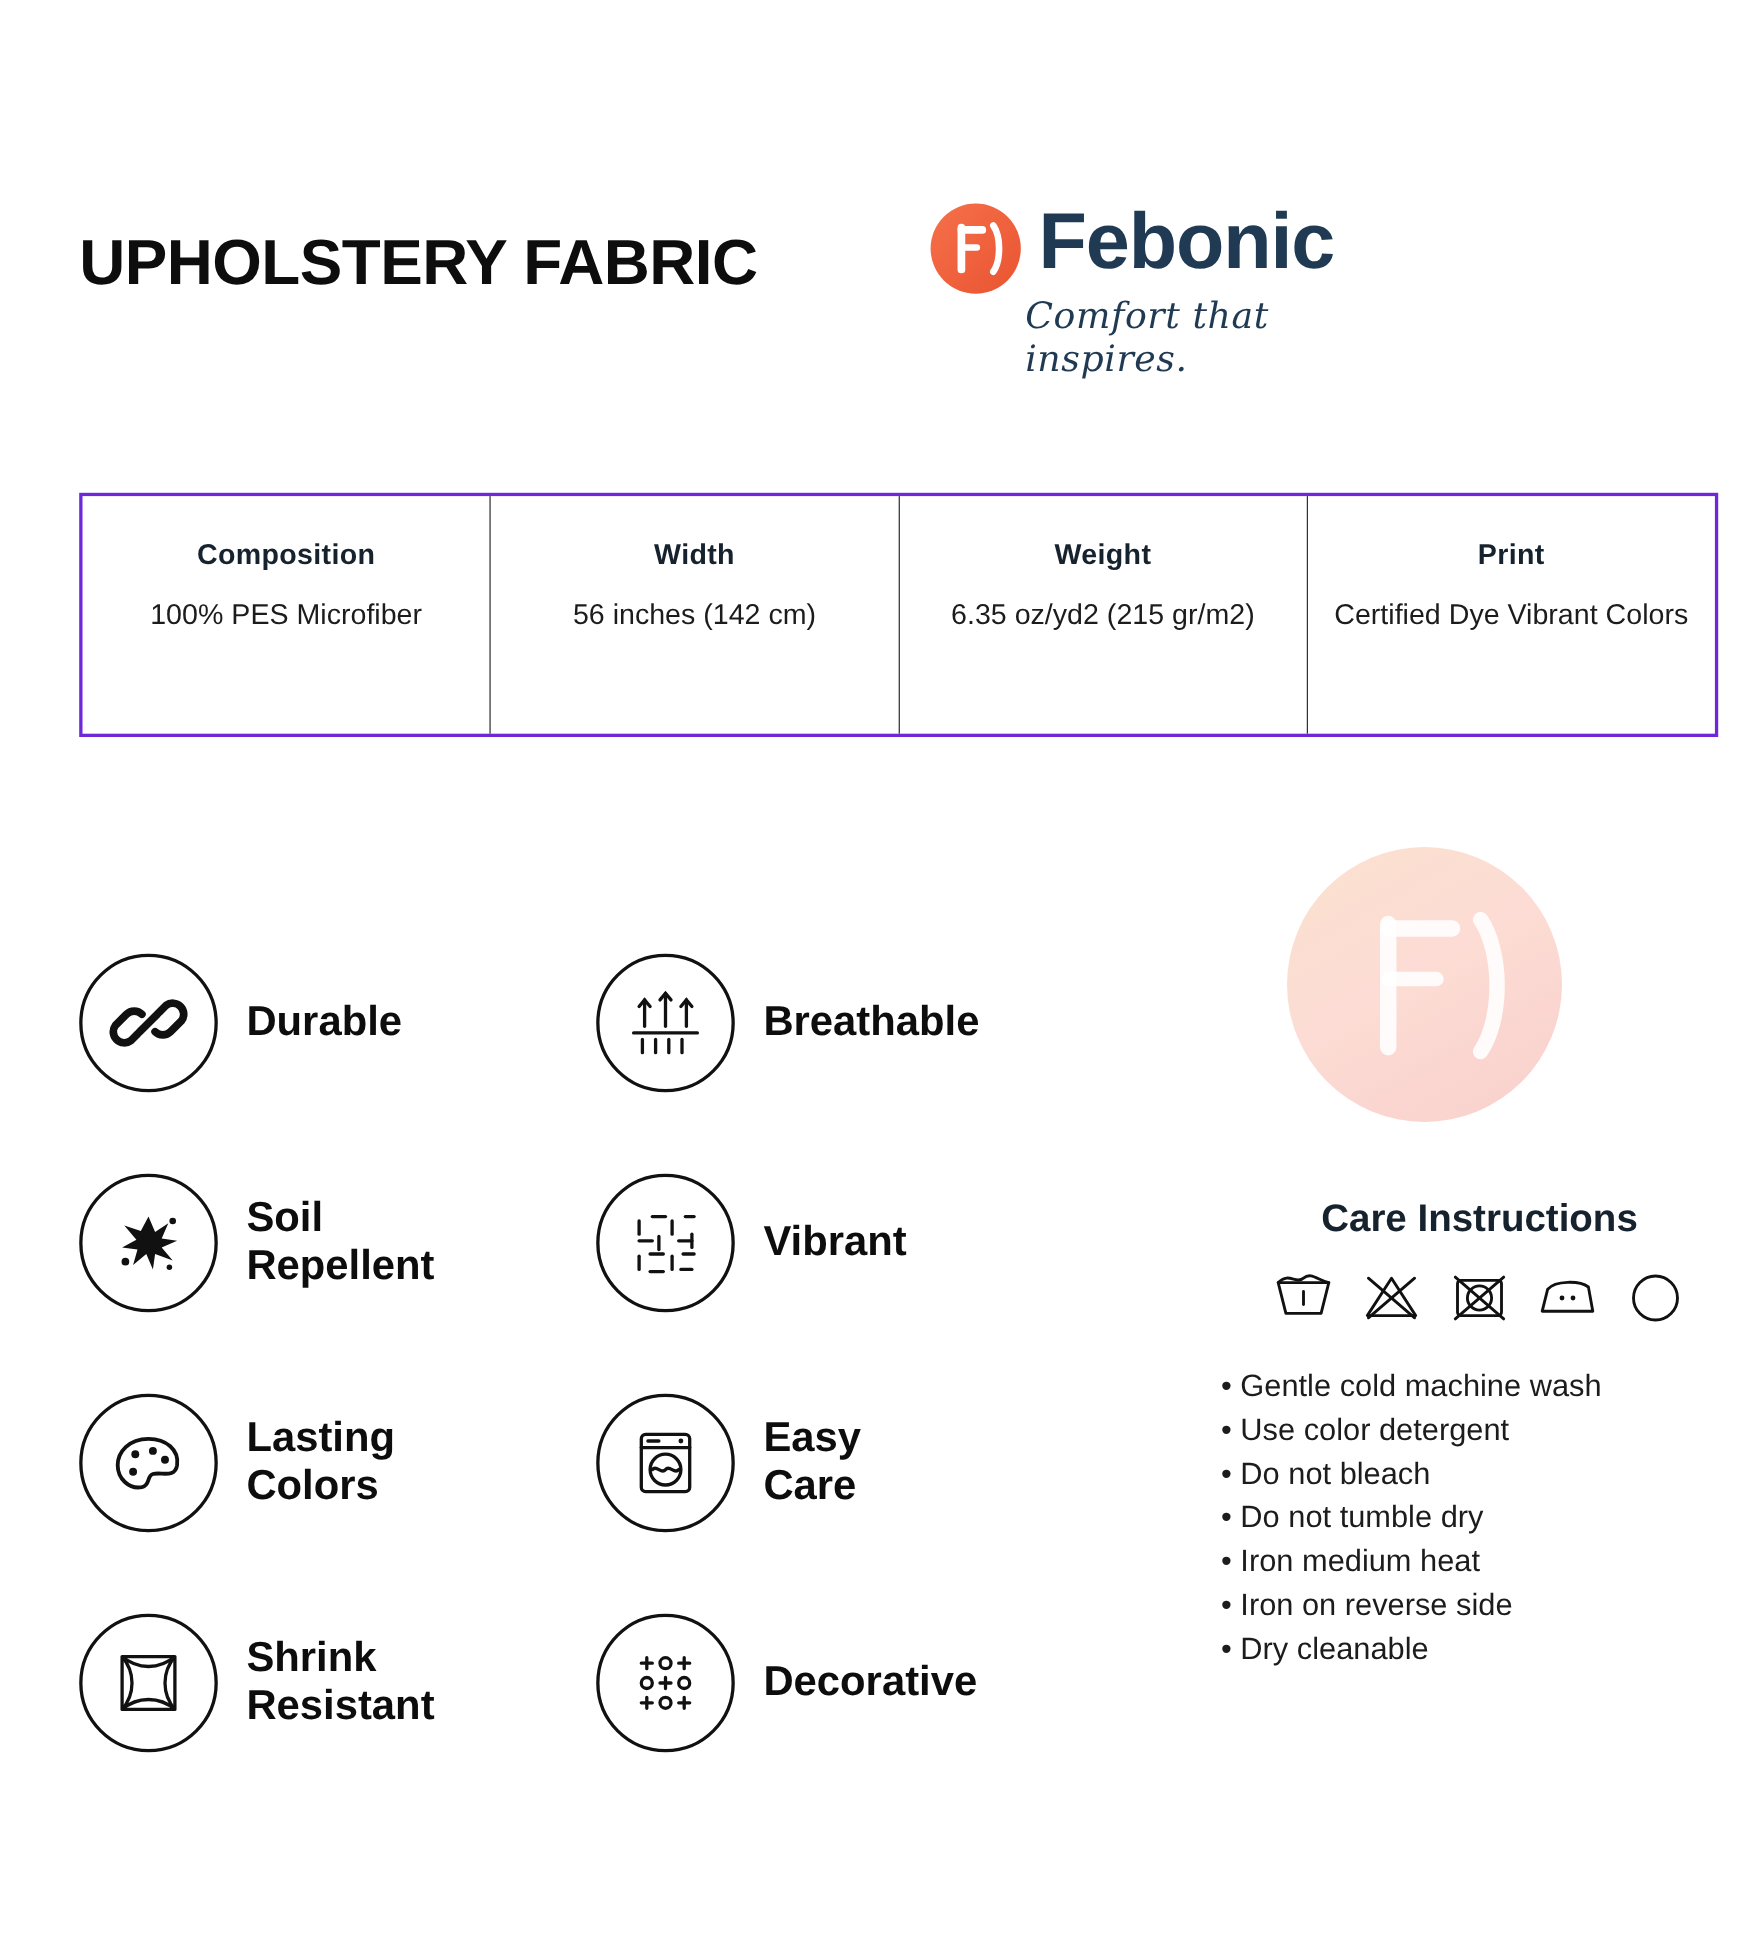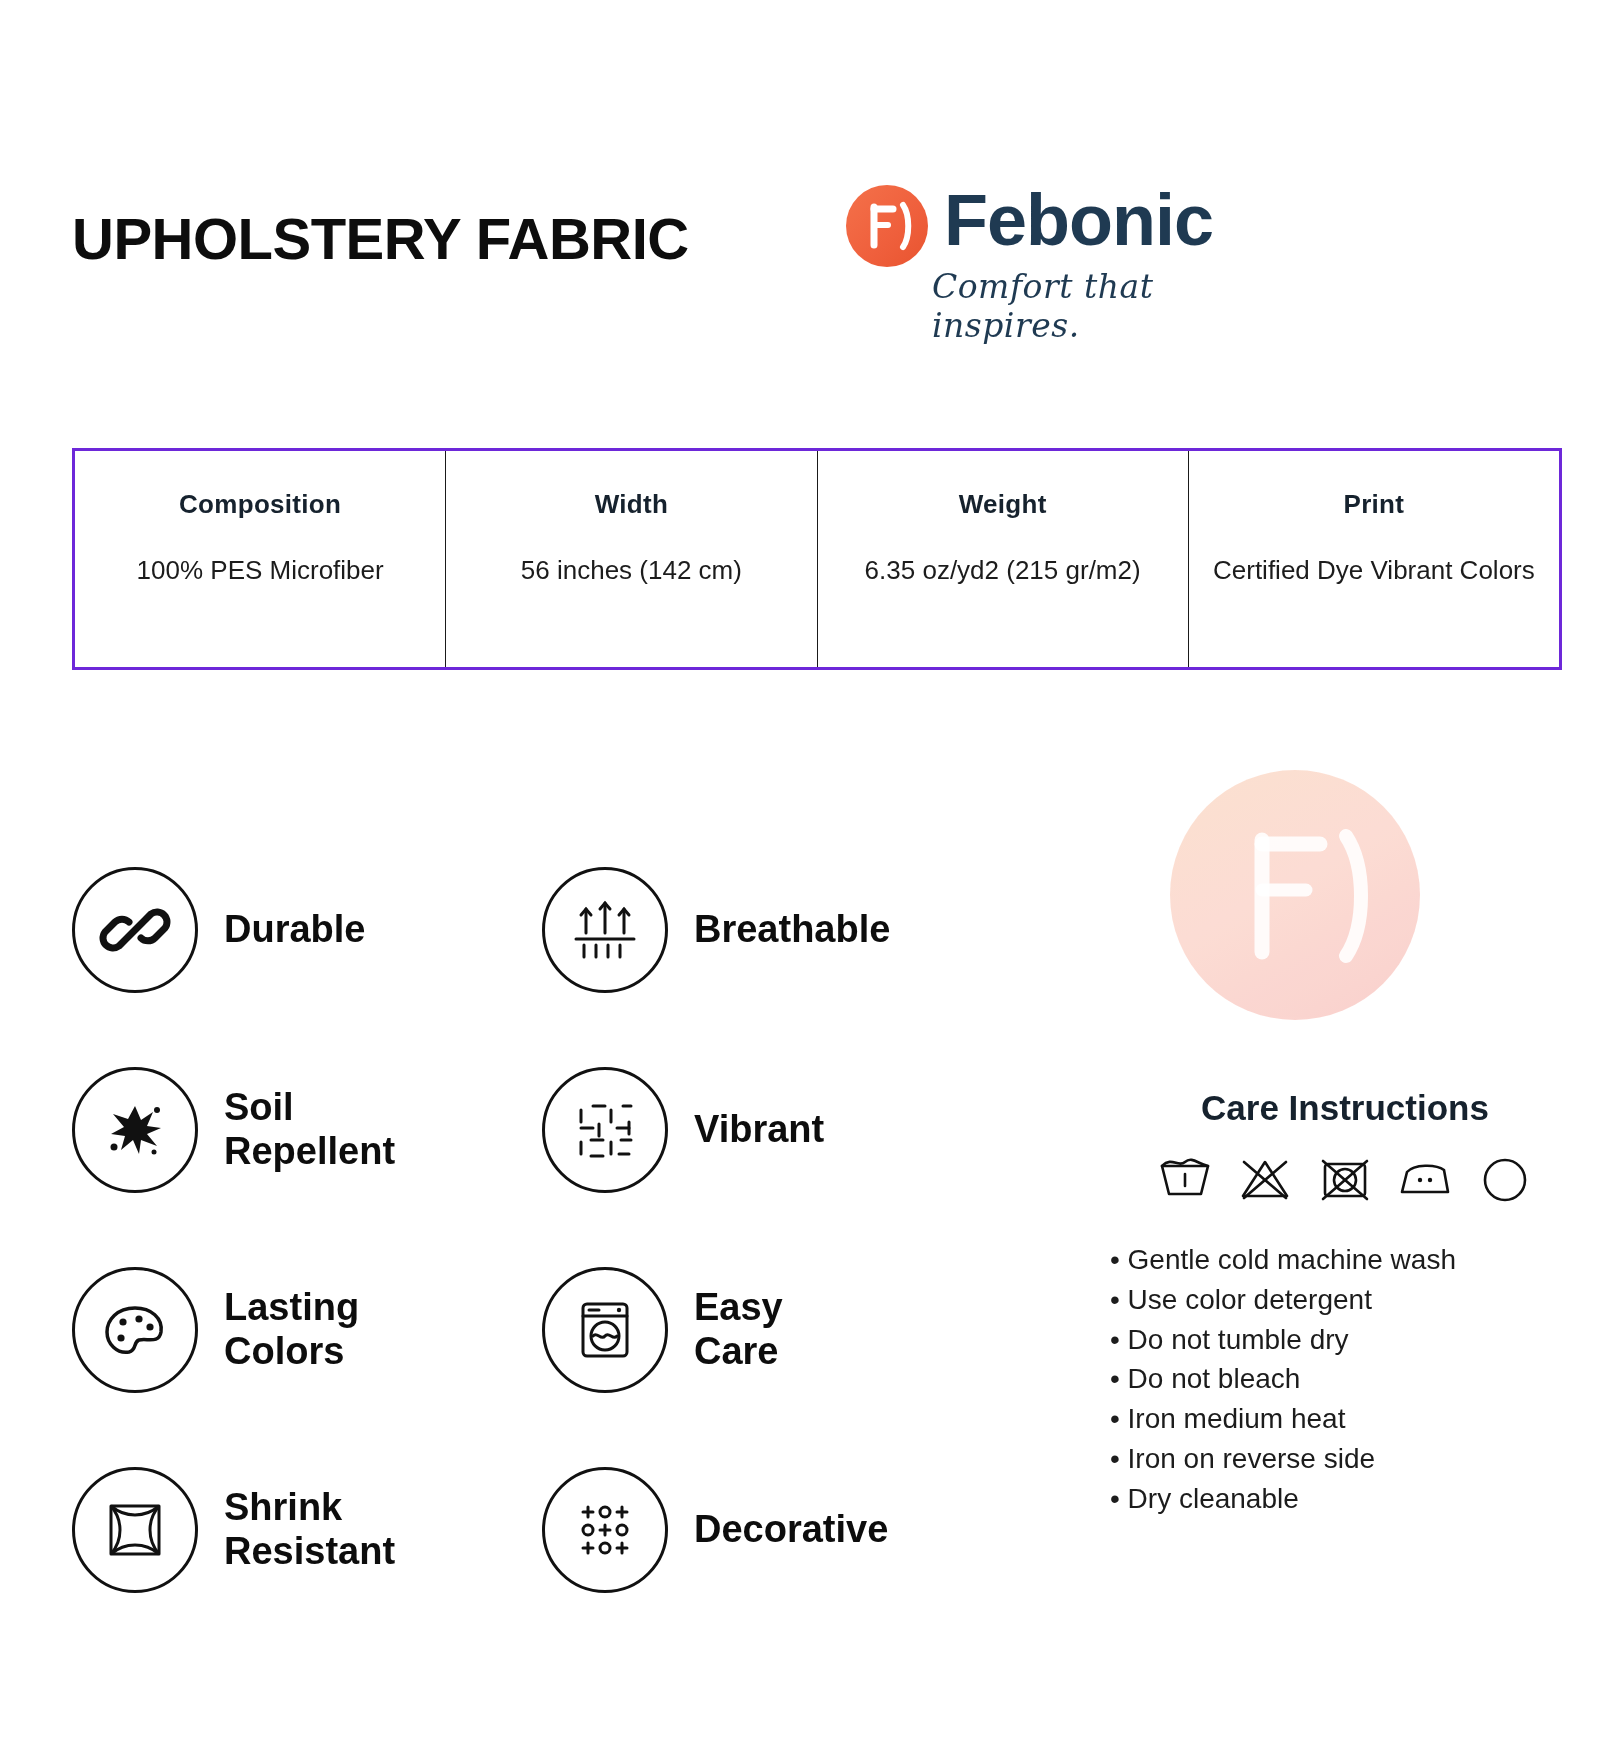--- a/index.html
+++ b/index.html
@@ -101,21 +101,21 @@
   }
   .spec-cell:last-child { border-right: none; }
   .spec-head {
     font-size: 26px;
     font-weight: 700;
     color: #16222e;
     font-family: "Liberation Sans", sans-serif;
     letter-spacing: 0.3px;
   }
   .spec-val {
-    margin-top: 32px;
+    margin-top: 20px;
     font-size: 26px;
     line-height: 1.45;
     text-align: center;
     color: #1c1c1c;
     font-family: "Liberation Sans", sans-serif;
   }
 
   
   .features {
     position: absolute;
@@ -447,19 +447,19 @@
       </g>
     </svg>
     <svg width="62" height="58" viewBox="0 0 62 58">
       <circle cx="31" cy="30" r="20" stroke="#111" stroke-width="2.6" fill="none"></circle>
     </svg>
   </div>
 
   <div class="care-list">
     <div>• Gentle cold machine wash</div>
     <div>• Use color detergent</div>
+    <div>• Do not bleach</div>
     <div>• Do not tumble dry</div>
-    <div>• Do not bleach</div>
     <div>• Iron medium heat</div>
     <div>• Iron on reverse side</div>
     <div>• Dry cleanable</div>
   </div>
 </div>
 
 </body></html>

